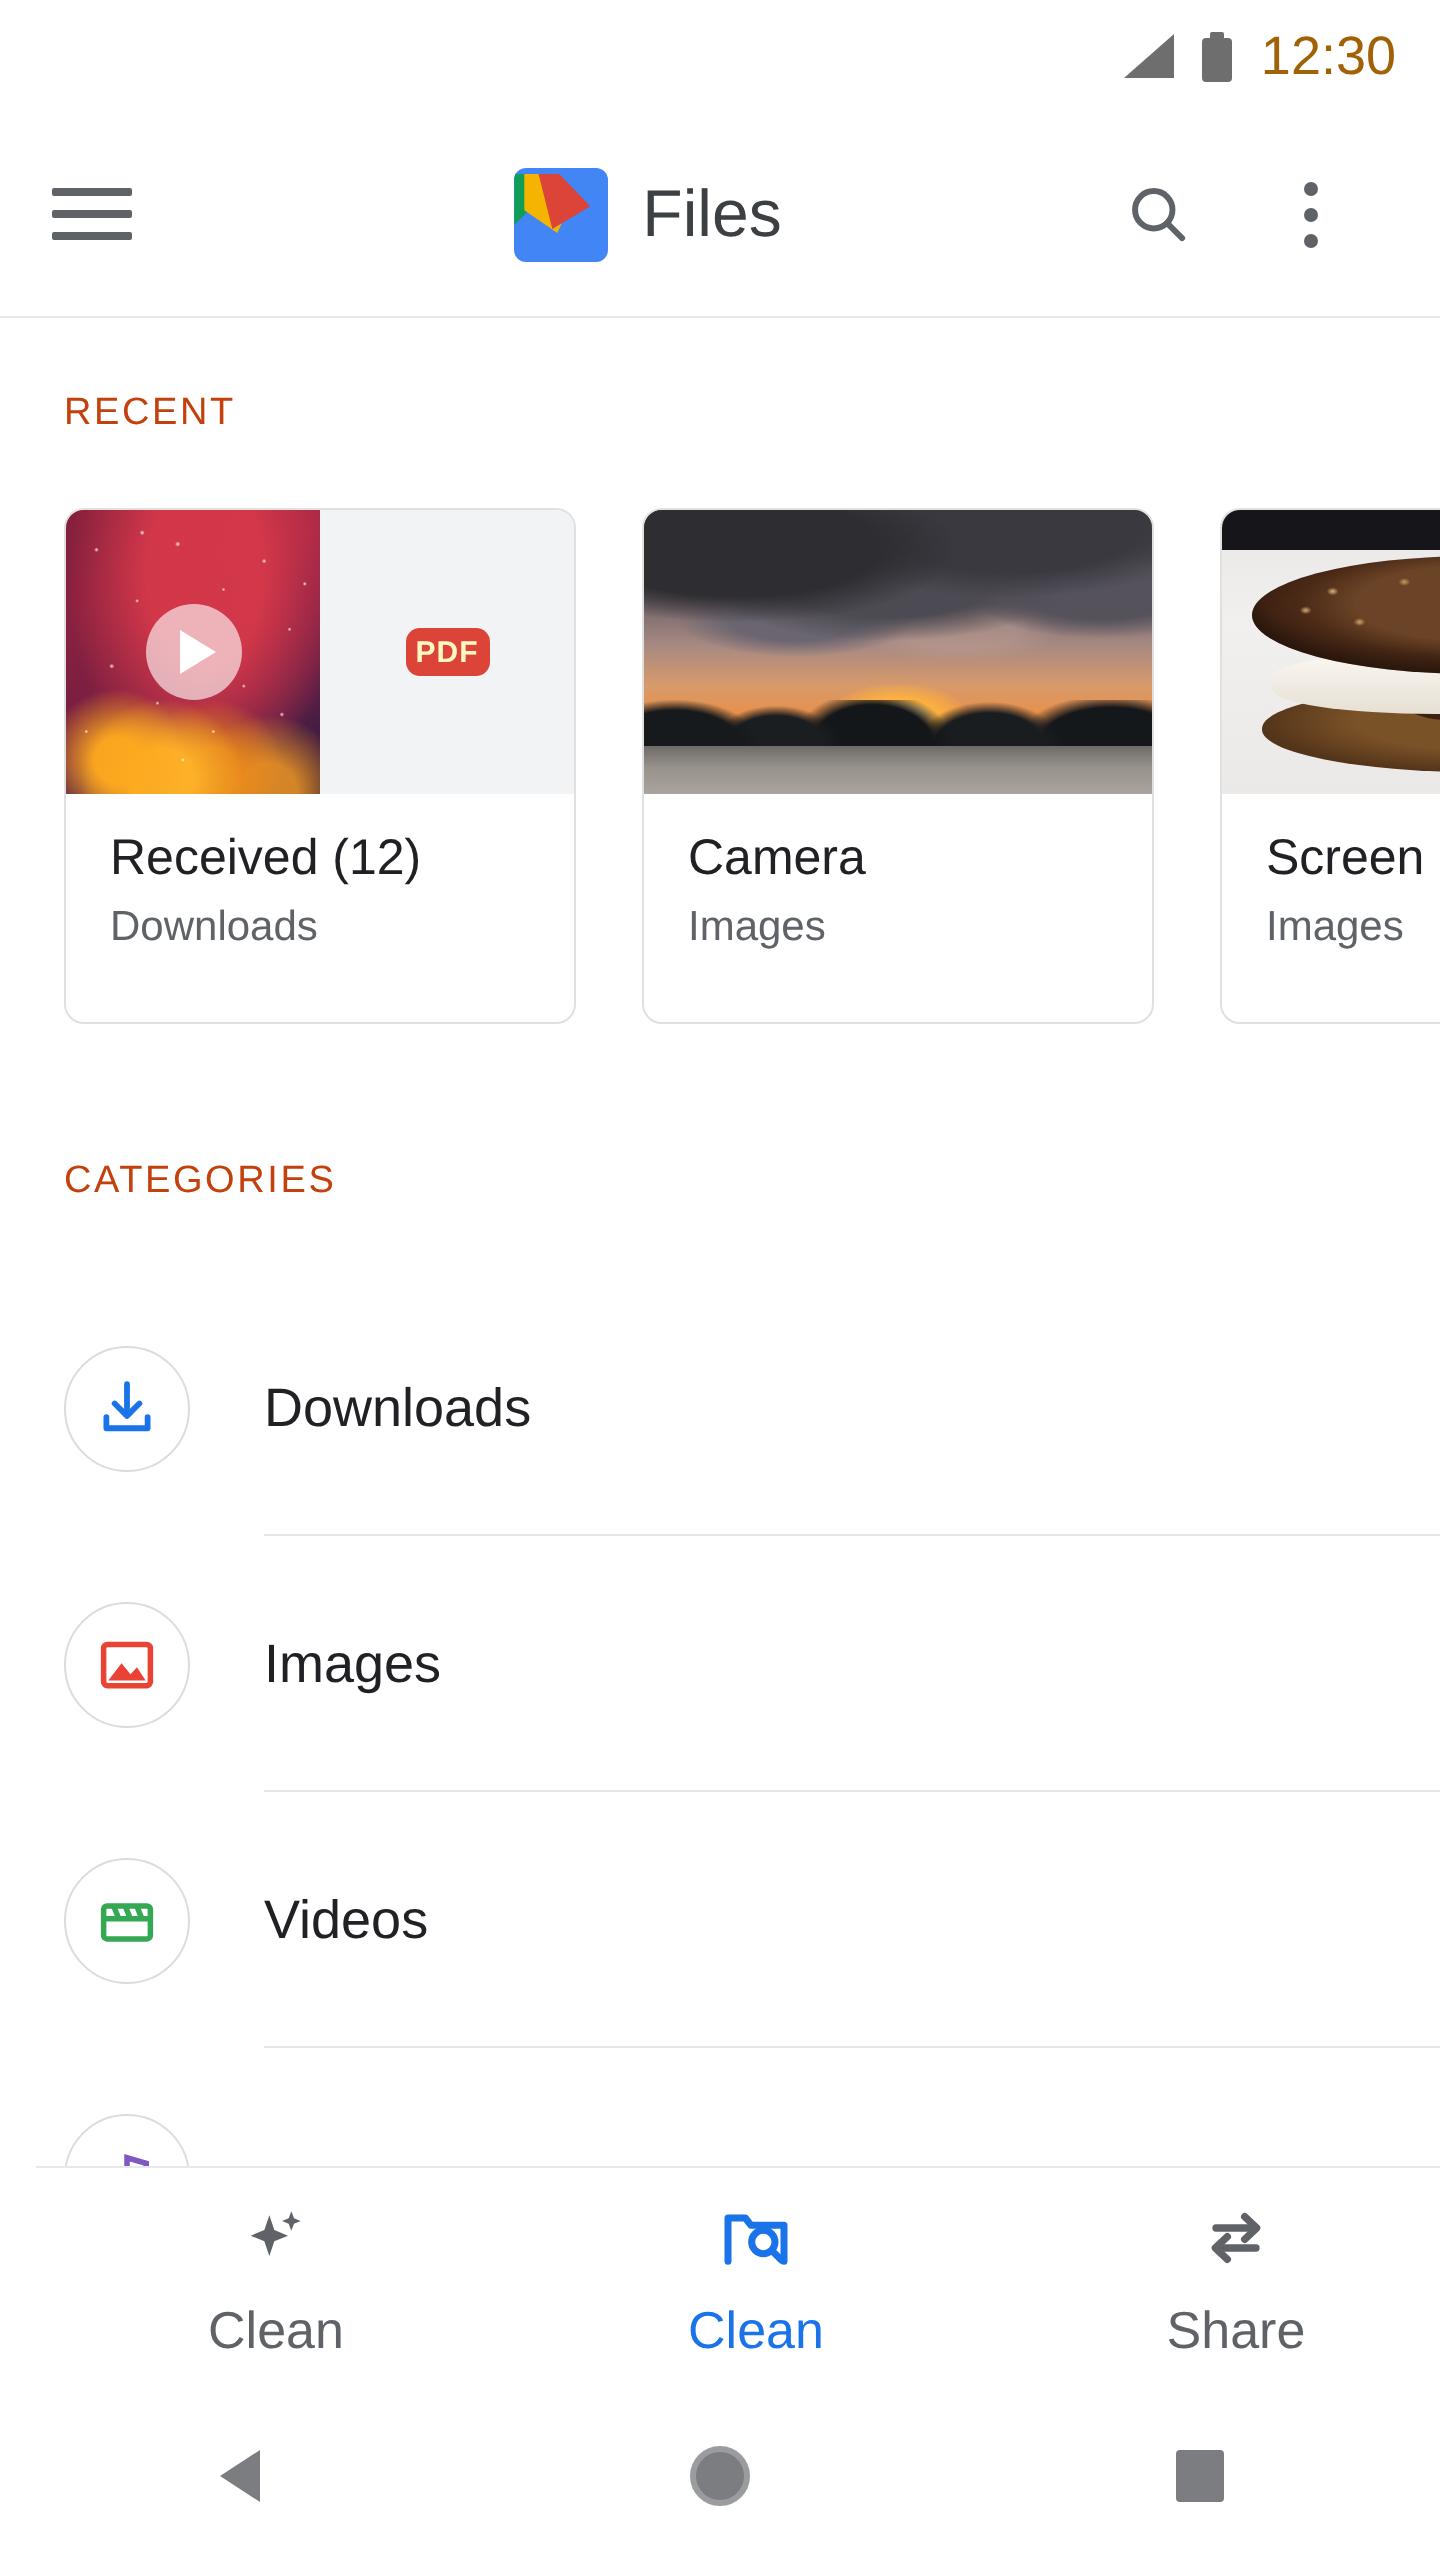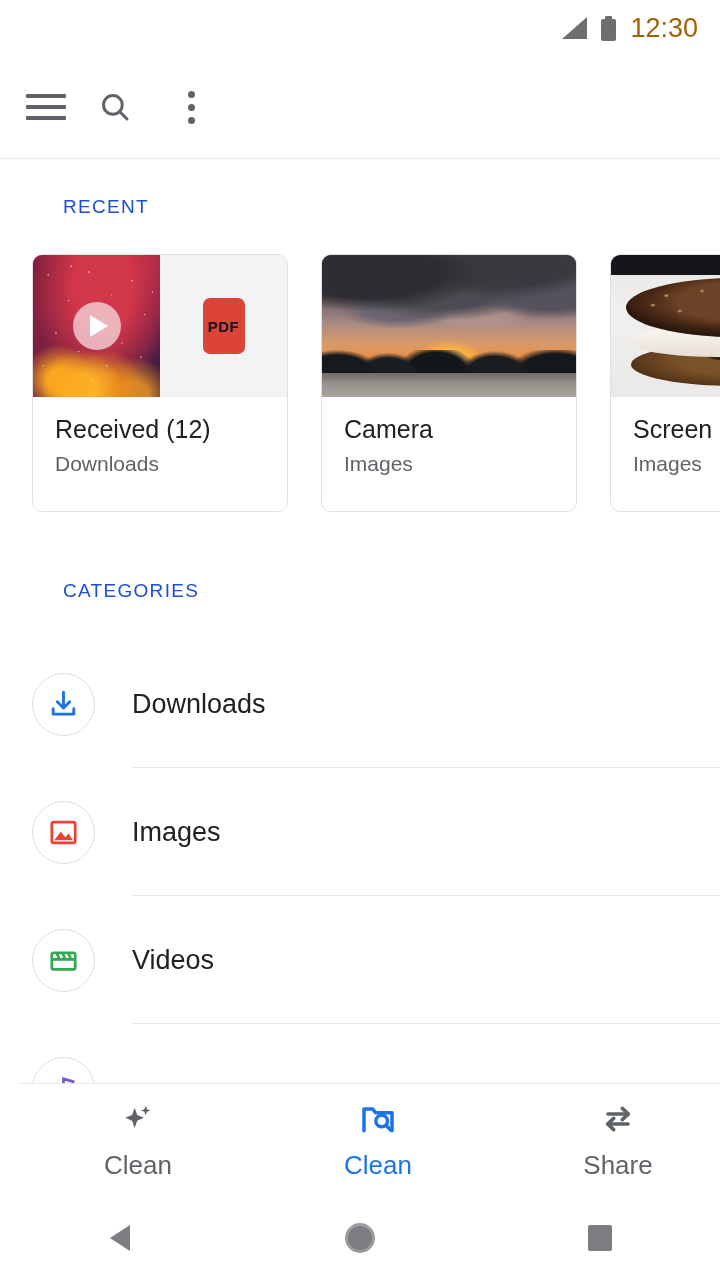--- a/index.html
+++ b/index.html
@@ -60,22 +60,22 @@
   }
   .brand-title{ font-size:33px; color:#3c4043; letter-spacing:0px; }
 
   .appbar-actions{ display:flex; align-items:center; gap:30px; padding-right:42px; }
   .icon-btn{ width:46px; height:46px; display:flex; align-items:center; justify-content:center; cursor:pointer; }
   .dots{ display:flex; flex-direction:column; gap:6px; align-items:center; }
   .dots i{ width:7px; height:7px; border-radius:50%; background:#5f6368; display:block; }
 
   
   .section-label{
-    position:absolute; left:32px; font-size:19px; color:#1d4ed8;
-    letter-spacing:1.3px; font-weight:400;margin-left:31px;
+    position:absolute; left:32px; font-size:19px; color:#c2410c;
+    letter-spacing:1.3px; font-weight:400;
   }
   #recent-label{ top:196px; }
   #categories-label{ top:580px; }
 
   
   .recent-strip{
     position:absolute; top:254px; left:0; width:720px; height:258px;
     display:flex; gap:33px; padding-left:32px; overflow:hidden;
   }
   .rcard{
@@ -125,23 +125,23 @@
     position:absolute; left:50%; top:50%; transform:translate(-50%,-50%);
     width:48px; height:48px; border-radius:50%; background:rgba(255,255,255,.62);
     display:flex; align-items:center; justify-content:center; z-index:3;
   }
   .play-overlay:after{
     content:""; width:0; height:0; margin-left:5px;
     border-left:18px solid #fff; border-top:11px solid transparent; border-bottom:11px solid transparent;
   }
   .pdf-pane{ width:50%; height:100%; background:#f1f3f4; display:flex; align-items:center; justify-content:center; }
   .pdf-badge{
-    width:42px; height:56px; border-radius:7px; background:#DB4437;
+    width:42px; height:24px; border-radius:7px; background:#DB4437;
     display:flex; align-items:center; justify-content:center;
-    color:#0f172a; font-size:15px; font-weight:bold; letter-spacing:.5px;
+    color:#fef9c3; font-size:15px; font-weight:bold; letter-spacing:.5px;
   }
 
   
   .img-sunset{
     width:100%; height:100%; position:relative;
     background:linear-gradient(180deg,
       #3a3a3e 0%, #4a4850 16%, #6b6068 30%,
       #a88a82 48%, #d89a6a 62%, #e98f47 73%,
       #c9743f 82%, #8a6a58 88%, #9a9590 94%, #a8a49e 100%);
   }
@@ -273,20 +273,29 @@
     </div>
     <div class="sb-time">12:30</div>
   </div>
 
   <div class="appbar">
     <div class="hamburger">
       <span></span>
         <span></span>
         <span></span>
     </div>
+    <div class="brand">
+      <div class="files-logo">
+        <div class="grn"></div>
+          <div class="ylw"></div>
+          <div class="red"></div>
+          <div class="bluefold"></div>
+      </div>
+      <div class="brand-title">Files</div>
+    </div>
     <div class="appbar-actions">
       <div class="icon-btn">
         <svg width="34" height="34" viewBox="0 0 24 24" fill="none" stroke="#5f6368" stroke-width="2.1" stroke-linecap="round">
           <circle cx="10.5" cy="10.5" r="6.6"></circle>
             <line x1="15.4" y1="15.4" x2="20.5" y2="20.5"></line>
         </svg>
       </div>
       <div class="icon-btn">
         <div class="dots">
             <i></i>

